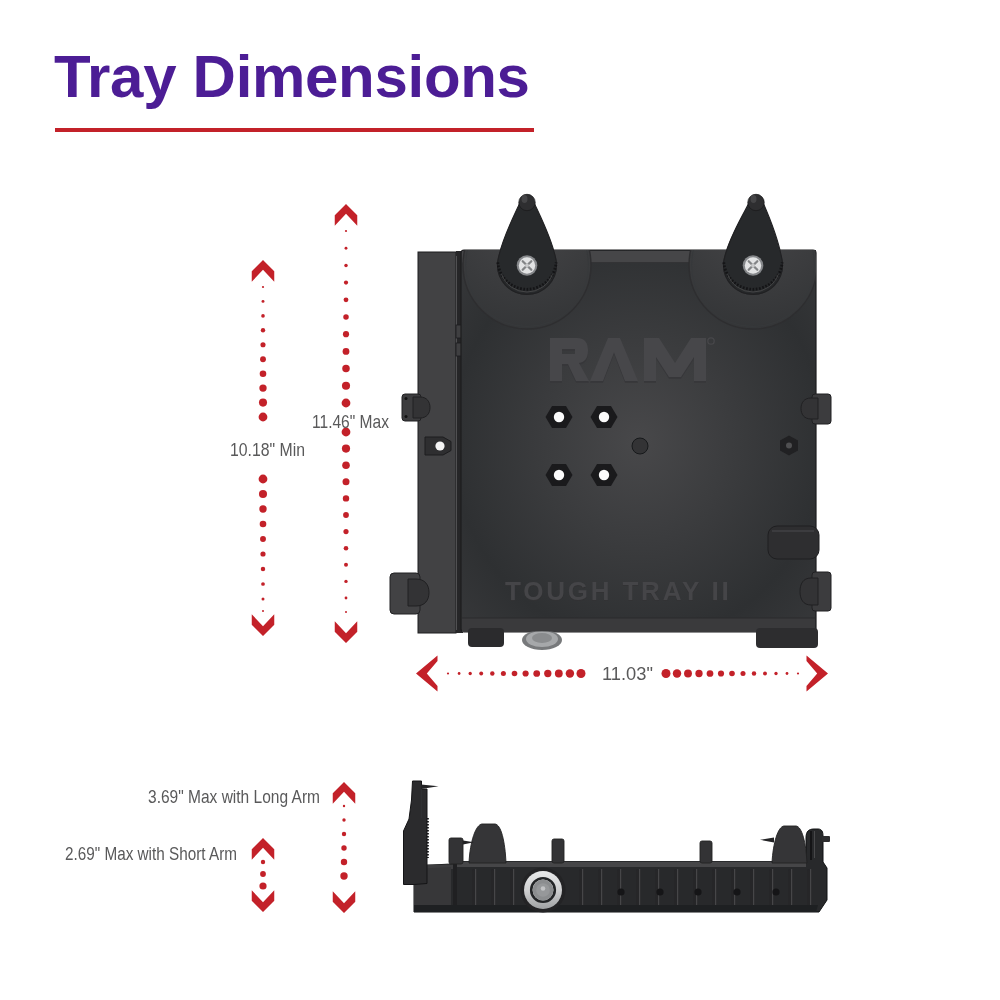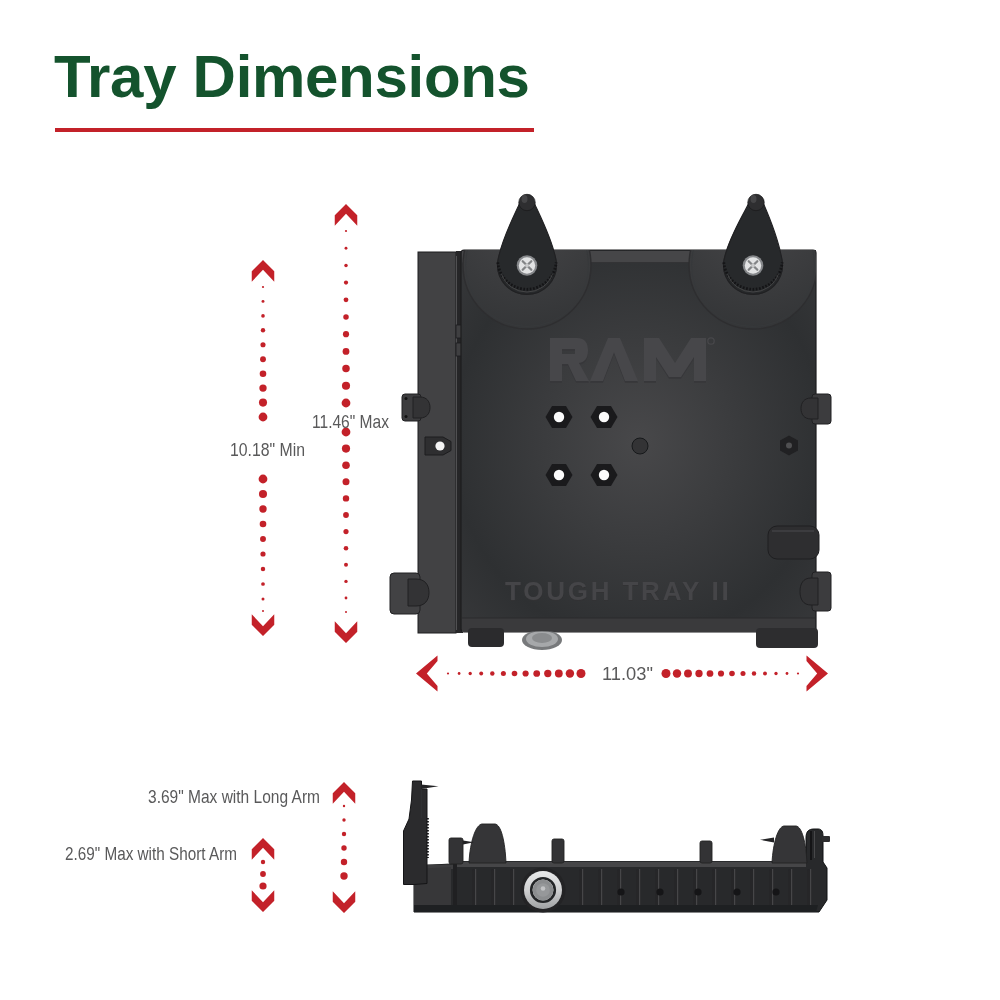--- a/index.html
+++ b/index.html
@@ -1,17 +1,17 @@
 <!DOCTYPE html>
 <html><head>
 <meta charset="utf-8">
 <style>
 html,body { margin:0; padding:0; background:#ffffff; width:1000px; height:1000px; overflow:hidden; }
 #title { position:absolute; left:54px; top:41.5px; font-family:"Liberation Sans", sans-serif;
-  font-weight:bold; font-size:60px; letter-spacing:-0.3px; color:#14532d; }
+  font-weight:bold; font-size:60px; letter-spacing:-0.3px; color:#4c1d95; }
 #rule { position:absolute; left:55px; top:128px; width:479px; height:4px; background:#c32129; }
 </style>
 </head>
 <body>
 <div id="title">Tray Dimensions</div>
 <div id="rule"></div>
 <svg width="1000" height="1000" viewBox="0 0 1000 1000" style="position:absolute;left:0;top:0">
 <defs>
 <radialGradient id="bodyg2" cx="0.5" cy="0.1" r="1.2">
   <stop offset="0" stop-color="#464648"></stop>

